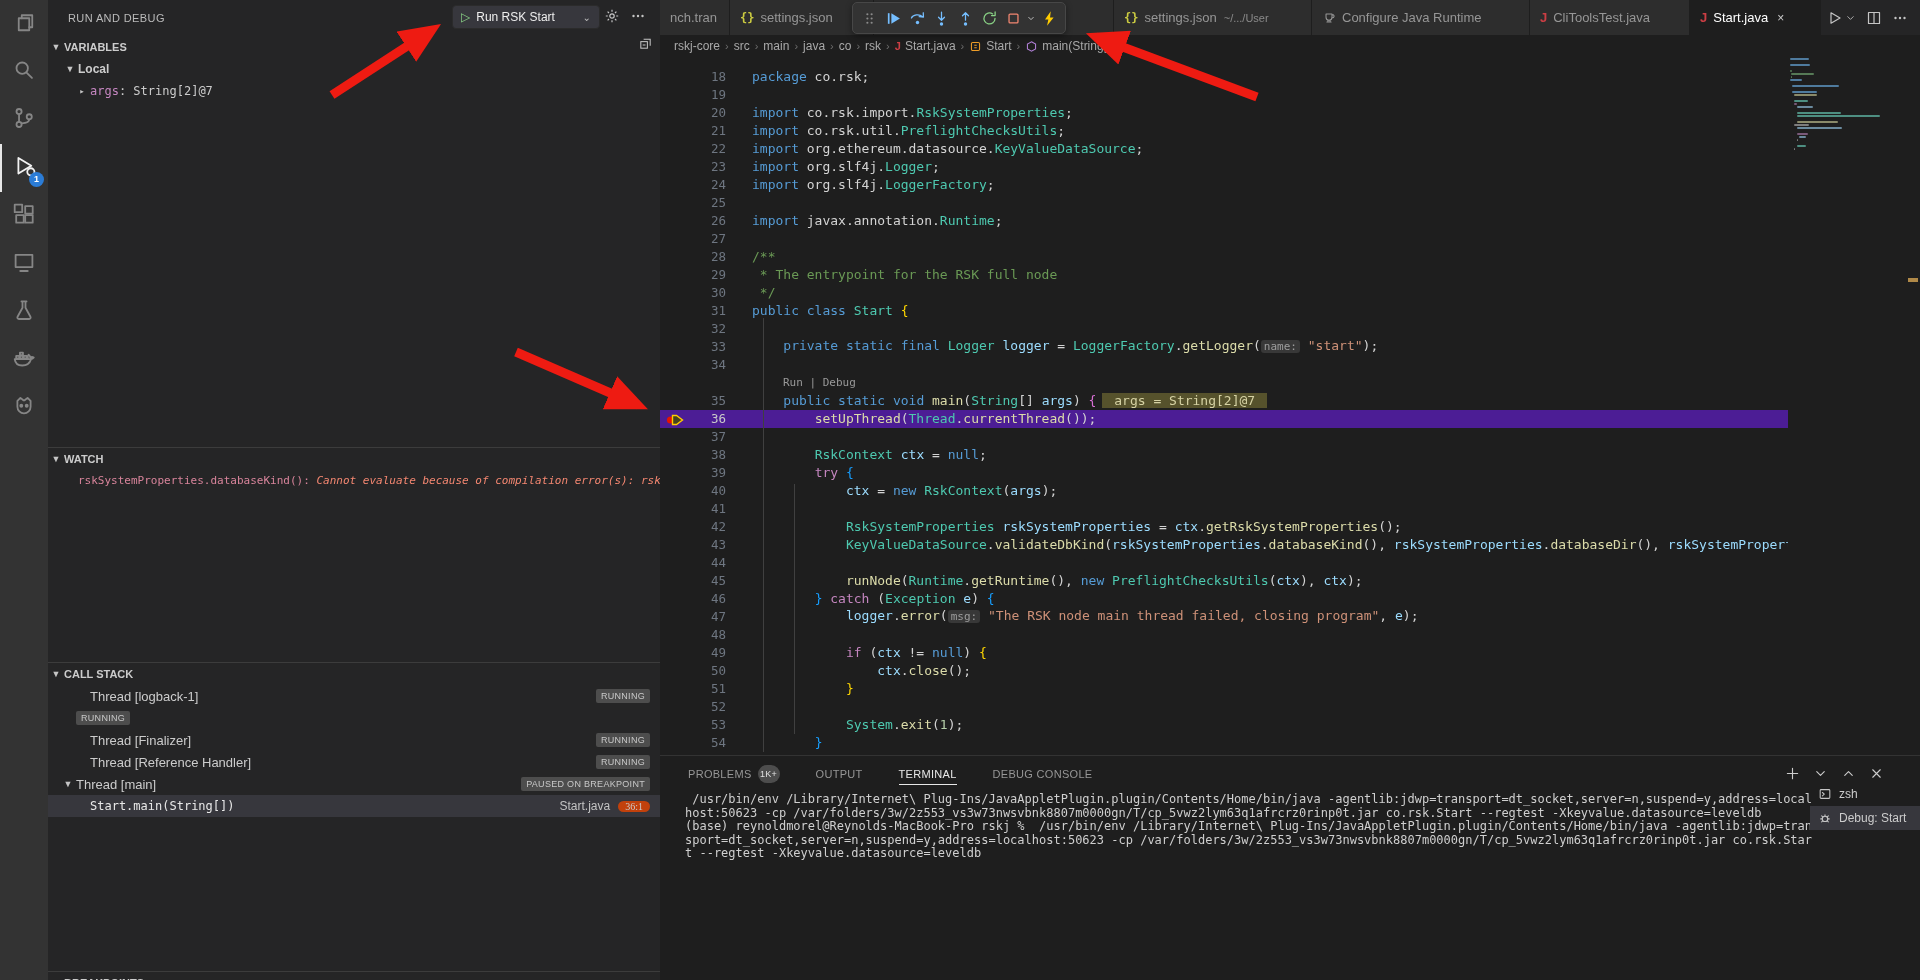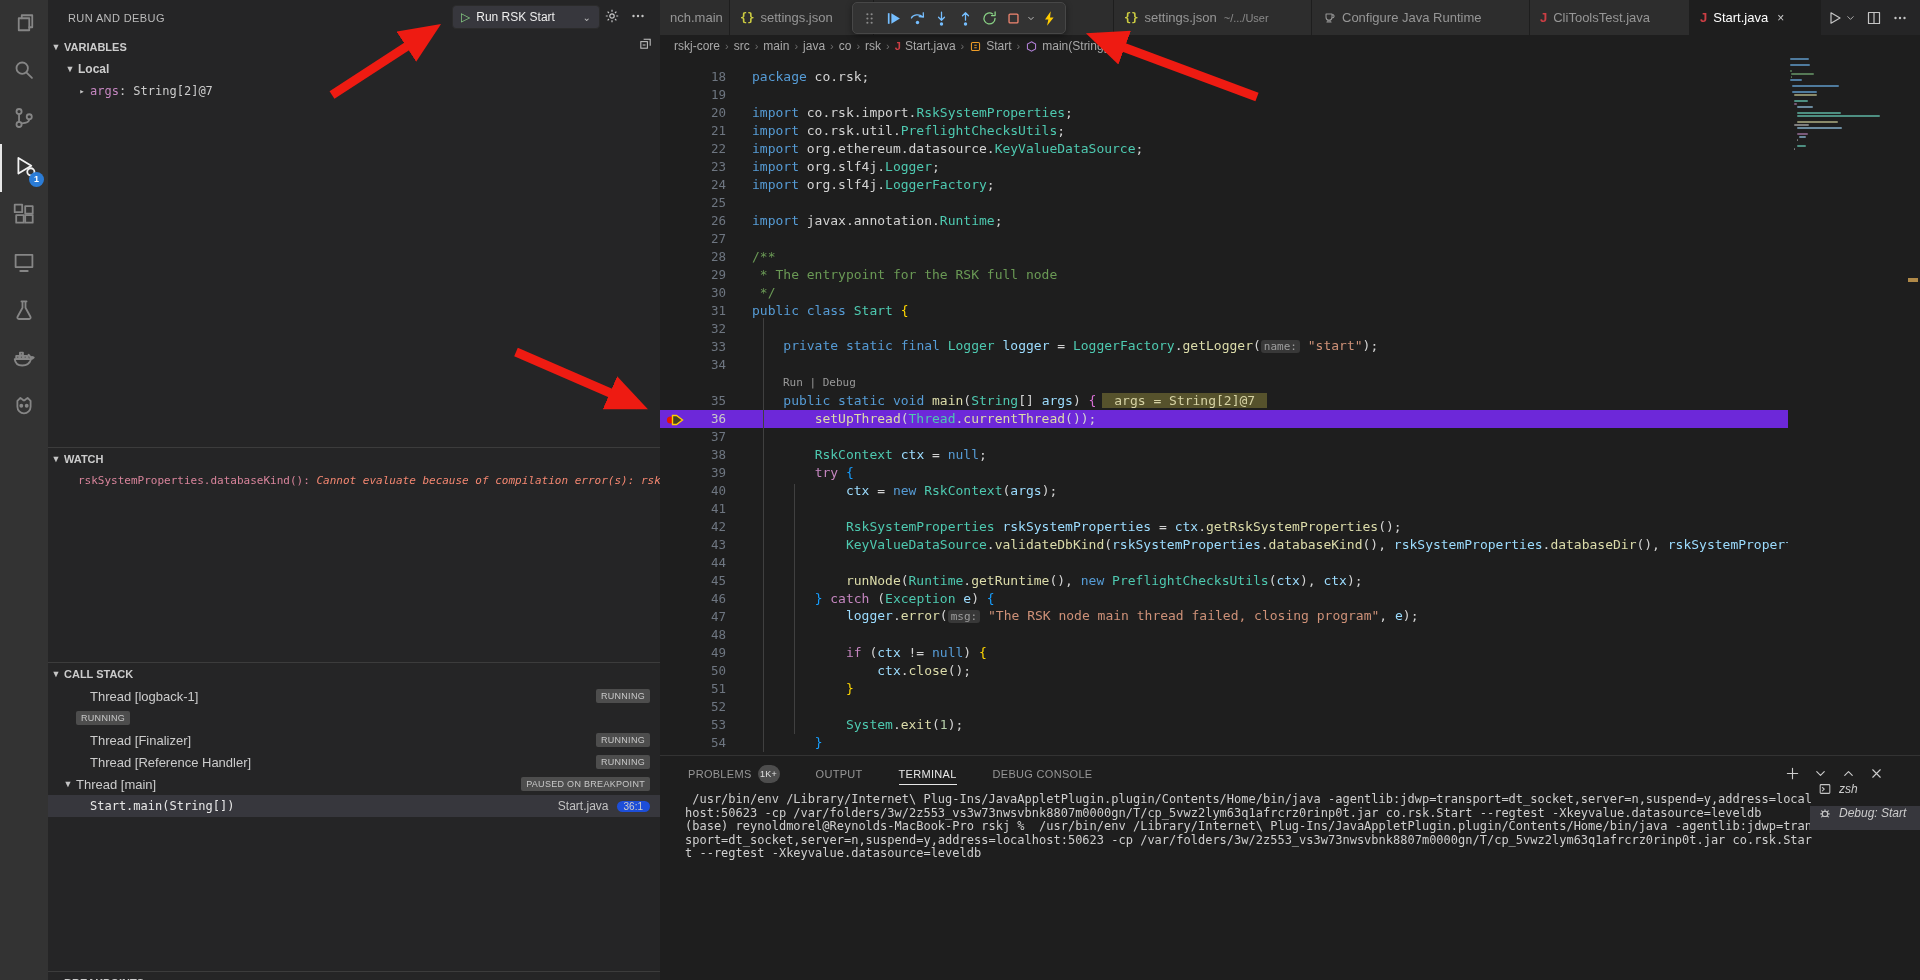--- a/index.html
+++ b/index.html
@@ -46,21 +46,21 @@
 
   #sec-callstack{position:absolute;left:0;top:663px;width:100%;}
   .thread-row{display:flex;align-items:center;height:22px;font-size:13px;color:#cccccc;cursor:pointer;padding-left:12px;}
   .thread-row .tw{width:16px;text-align:center;color:#c5c5c5;font-size:9px;}
   .thread-label{flex:1;padding-left:14px;white-space:nowrap;}
   .thread-row.expanded .thread-label{padding-left:0;}
   .run-badge{margin-right:10px;background:#4d4d4d;color:#c8c8c8;font-size:9px;padding:2px 5px;border-radius:2px;letter-spacing:.3px;}
   .frame-row{display:flex;align-items:center;height:22px;font-size:13px;cursor:pointer;background:#37373d;padding-left:42px;}
   .frame-label{flex:1;font-family:"DejaVu Sans Mono",monospace;font-size:12px;color:#e8e8e8;}
   .frame-file{color:#c3c3c3;font-size:12px;margin-right:8px;}
-  .frame-pos{background:#1d4ed8;color:#cccccc;font-size:10px;padding:0 7px;border-radius:8px;margin-right:10px;}
+  .frame-pos{background:#c2410c;color:#cccccc;font-size:10px;padding:0 7px;border-radius:8px;margin-right:10px;font-family:Liberation Serif, serif;}
 
   #sec-breakpoints{position:absolute;left:0;top:972px;width:100%;}
 
   
   #tabstrip{position:absolute;left:660px;top:0;width:1260px;height:35px;background:#252526;display:flex;z-index:2;}
   .tab{position:relative;height:35px;display:flex;align-items:center;background:#2d2d2d;border-right:1px solid #1e1e1e;
        box-sizing:border-box;padding:0 10px;font-size:13px;color:#969696;cursor:pointer;white-space:nowrap;overflow:hidden;}
   .tab.active{background:#1e1e1e;color:#ffffff;}
   .tab .ticon{margin-right:6px;display:flex;align-items:center;}
   .tab .ticon svg{width:14px;height:14px;}
@@ -85,21 +85,21 @@
   .bc-item .bicon{margin-right:4px;display:flex;align-items:center;}
   .bc-item .bicon svg{width:13px;height:13px;}
 
   
   #code{position:absolute;left:660px;top:57px;width:1128px;height:698px;overflow:hidden;font-size:13px;line-height:18px;padding-top:11px;}
   .code-row{position:relative;height:18px;white-space:pre;display:flex;align-items:flex-end;}
   .gutter{width:72px;flex:0 0 72px;display:flex;position:relative;}
   .bp-zone{width:30px;position:relative;}
   .lnum{width:36px;text-align:right;color:#6e7681;font-size:12.5px;}
   .code-text{padding-left:20px;white-space:pre;}
-  .code-row.current{background:#6d28d9;width:1250px;}
+  .code-row.current{background:#4c1d95;width:1250px;}
   .code-row.current .lnum{color:#c9c9c9;}
   .codelens{height:18px;padding-left:123px;font-size:11px;color:#999999;cursor:pointer;}
   .inline-dbg{background:#56522c;color:#d6d2a4;margin-left:6px;padding:0 4px;}
   .hint-chip{background:#383838;color:#9d9d9d;border-radius:3px;padding:0 3px;font-size:11px;}
   .tk-kw{color:#569cd6}.tk-ctrl{color:#c586c0}.tk-type{color:#4ec9b0}.tk-fn{color:#dcdcaa}.tk-var{color:#9cdcfe}
   .tk-str{color:#ce9178}.tk-com{color:#6a9955}.tk-pl{color:#d4d4d4}.tk-num{color:#b5cea8}
   .tk-b1{color:#ffd700}.tk-b2{color:#da70d6}.tk-b3{color:#179fff}
   .bp-current{position:absolute;left:6px;top:3px;width:18px;height:12px;}
   .indent-guide{position:absolute;width:1px;background:#404040;z-index:1;}
 
@@ -114,21 +114,21 @@
   .ptab{display:flex;align-items:center;font-size:11px;letter-spacing:.3px;color:#969696;cursor:pointer;height:35px;position:relative;}
   .ptab.active{color:#e7e7e7;}
   .ptab.active:after{content:"";position:absolute;left:0;right:0;bottom:6px;height:1px;background:#e7e7e7;}
   .ptab-badge{margin-left:6px;background:#4d4d4d;color:#e0e0e0;font-size:9px;min-width:18px;height:18px;border-radius:9px;
               display:flex;align-items:center;justify-content:center;padding:0 2px;}
   #panel-actions{position:absolute;right:36px;top:0;height:35px;display:flex;align-items:center;gap:13px;}
   #panel-actions .pa{color:#cccccc;cursor:pointer;display:flex;}
   #panel-actions svg{width:15px;height:15px;}
   #terminal{position:absolute;left:25px;top:37px;width:1120px;font-size:12px;line-height:13.6px;color:#cfcfcf;white-space:pre;}
   #term-side{position:absolute;right:0;top:26px;width:110px;}
-  .term-item{display:flex;height:24px;font-size:12px;color:#cccccc;cursor:pointer;padding-left:8px;font-style:italic;}
+  .term-item{display:flex;align-items:center;height:24px;font-size:12px;color:#cccccc;cursor:pointer;padding-left:8px;}
   .term-item.selected{background:#37373d;}
   .term-item .ticn{margin-right:7px;display:flex;color:#c5c5c5;}
   .term-item svg{width:14px;height:14px;}
 
   
   #arrows{position:absolute;left:0;top:0;width:1920px;height:980px;z-index:20;pointer-events:none;}
 </style>
 </head>
 <body>
 
@@ -300,21 +300,21 @@
     <div id="sec-breakpoints">
       <div class="section-head">
         <span class="tw">▼</span>
         <span>BREAKPOINTS</span>
       </div>
     </div>
   </div>
 
   <div id="tabstrip">
       <div class="tab" style="width: 70px; flex: 0 0 70px;">
-        <span>nch.main</span>
+        <span>nch.tran</span>
       </div>
       <div class="tab" style="width: 144px; flex: 0 0 144px;">
         <span class="ticon">
           <span class="json-glyph">{}</span>
         </span>
         <span>settings.json</span>
       </div>
       <div class="tab" style="width: 240px; flex: 0 0 240px;">
         <span class="ticon">
           <svg viewBox="0 0 16 16" fill="none" stroke="currentColor" stroke-width="1.2" stroke-linecap="round" stroke-linejoin="round">

